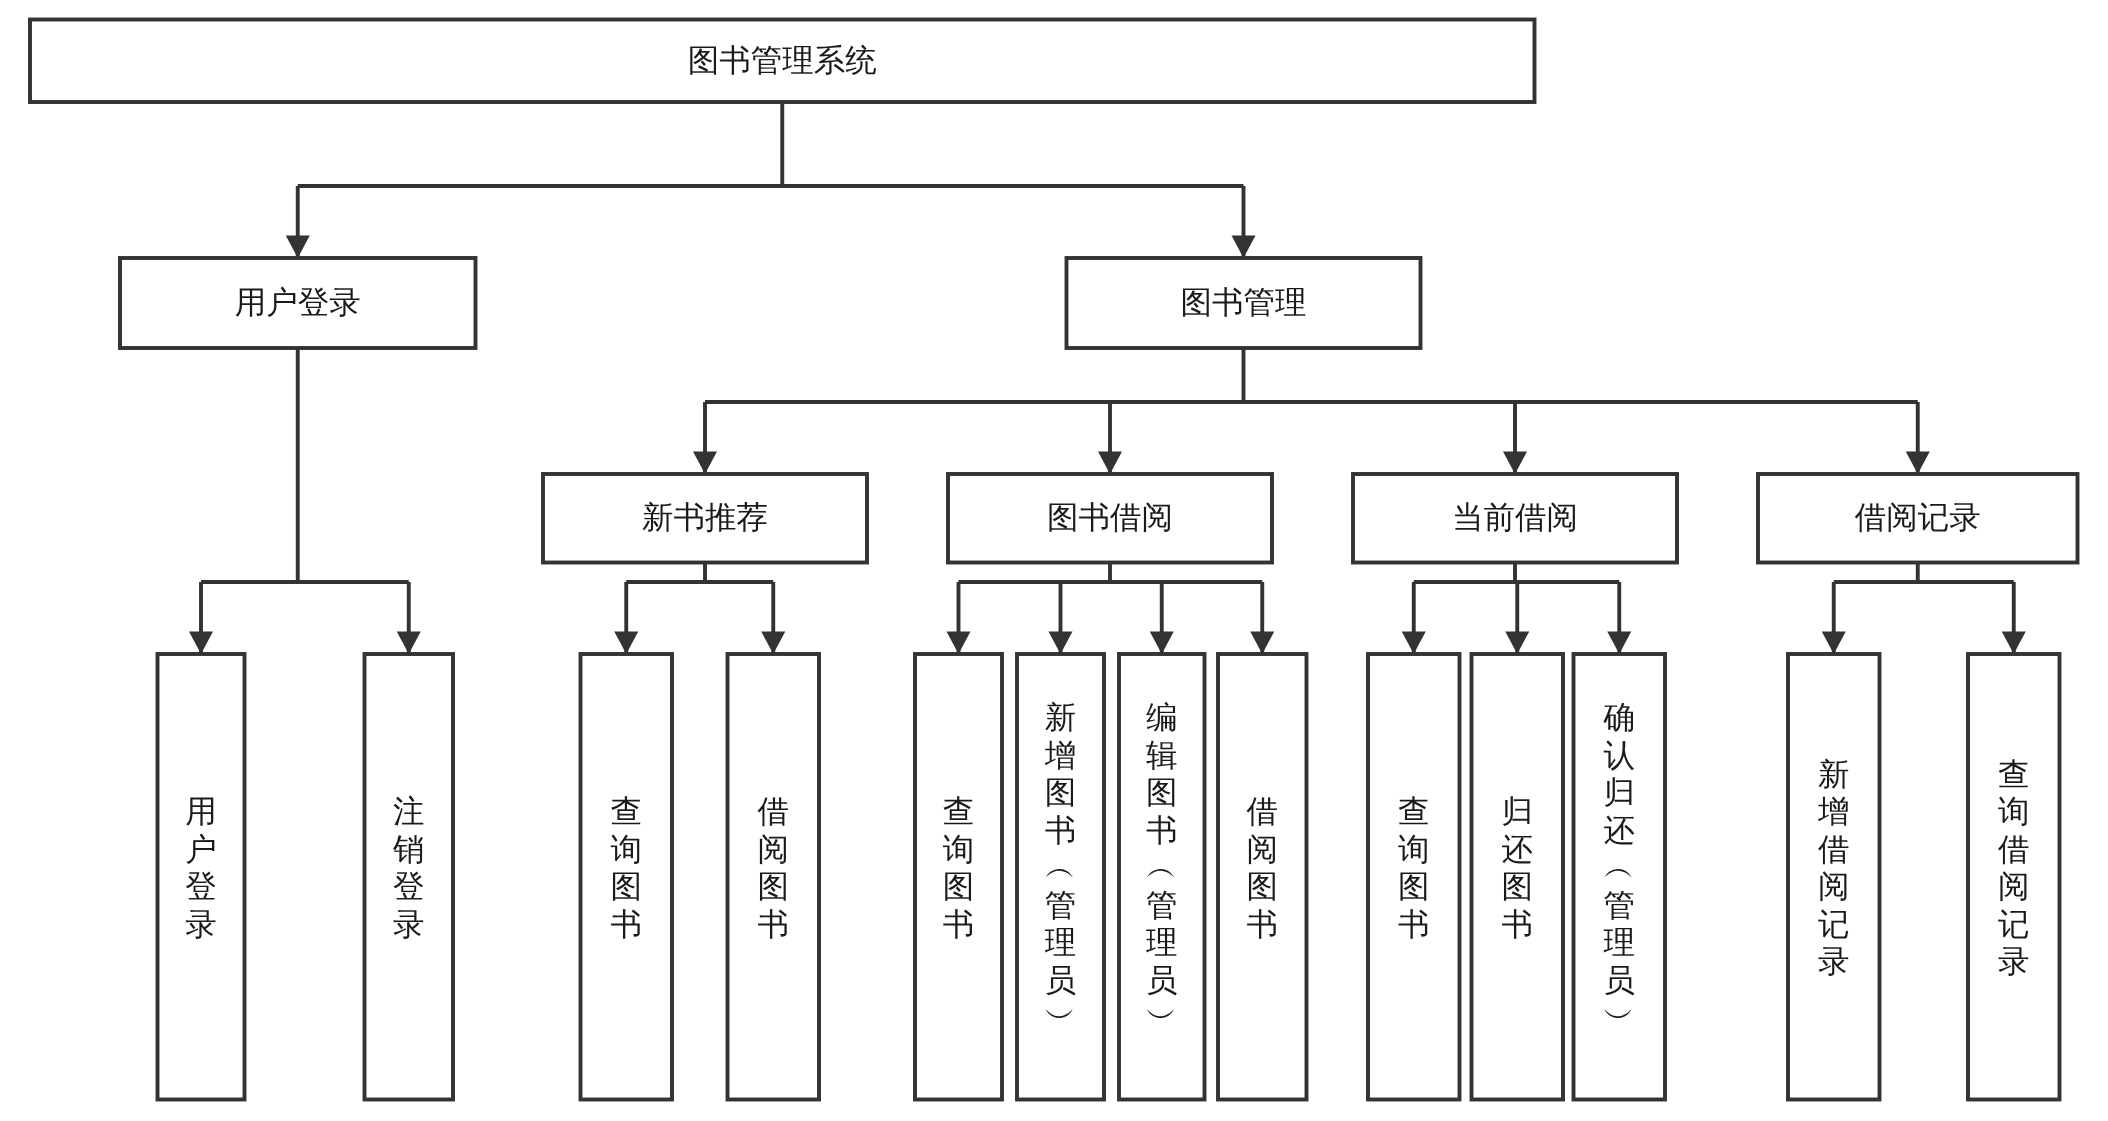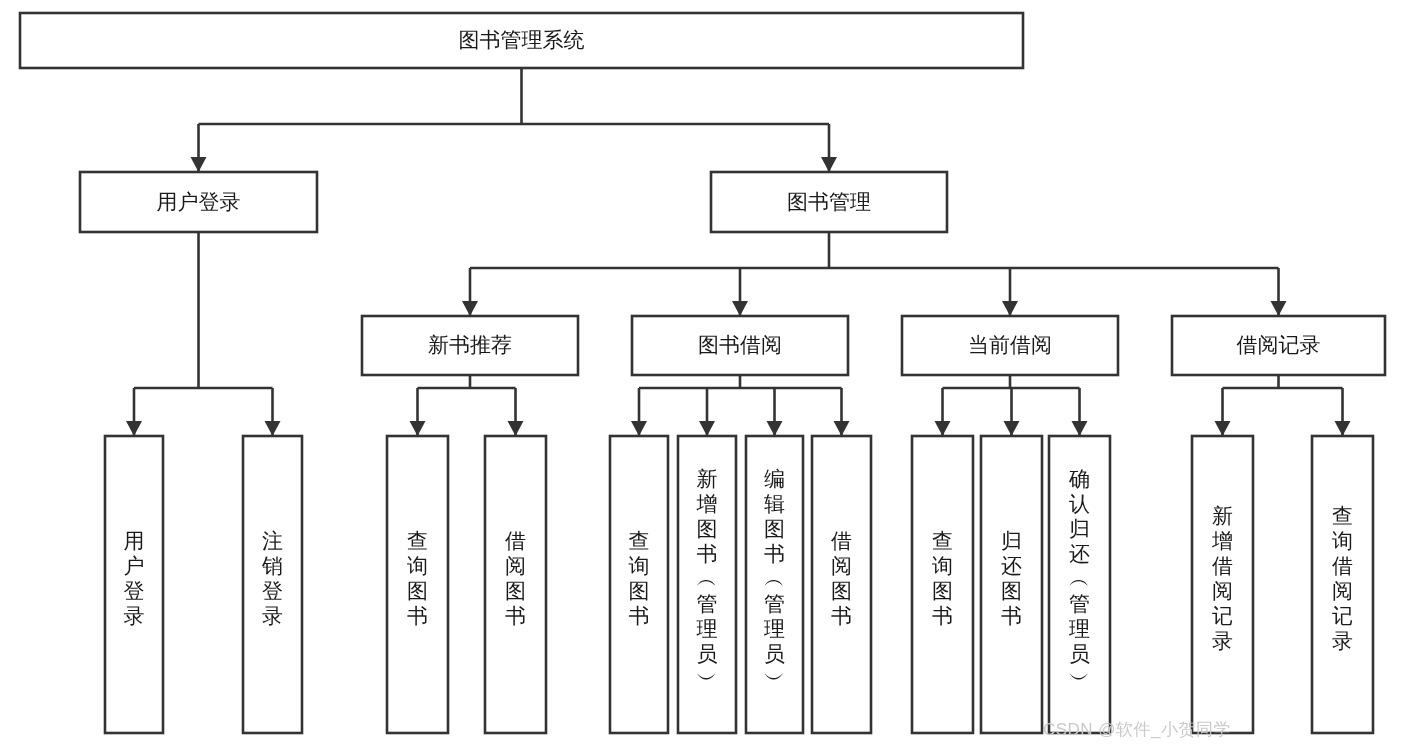--- a/index.html
+++ b/index.html
@@ -198,14 +198,13 @@
         <g>
           <rect class="node-box" x="1192" y="436" width="61" height="297"></rect>
           <text class="node-label-v" x="1222.5" y="523"><tspan x="1222.5" dy="0">新</tspan><tspan x="1222.5" dy="25">增</tspan><tspan x="1222.5" dy="25">借</tspan><tspan x="1222.5" dy="25">阅</tspan><tspan x="1222.5" dy="25">记</tspan><tspan x="1222.5" dy="25">录</tspan></text>
         </g>
         <g>
           <rect class="node-box" x="1312" y="436" width="61" height="297"></rect>
           <text class="node-label-v" x="1342.5" y="523"><tspan x="1342.5" dy="0">查</tspan><tspan x="1342.5" dy="25">询</tspan><tspan x="1342.5" dy="25">借</tspan><tspan x="1342.5" dy="25">阅</tspan><tspan x="1342.5" dy="25">记</tspan><tspan x="1342.5" dy="25">录</tspan></text>
         </g>
       </g>
     </svg>
-  <div class="watermark">CSDN @软件_小贺同学</div>
 </div>
 
 </body></html>

